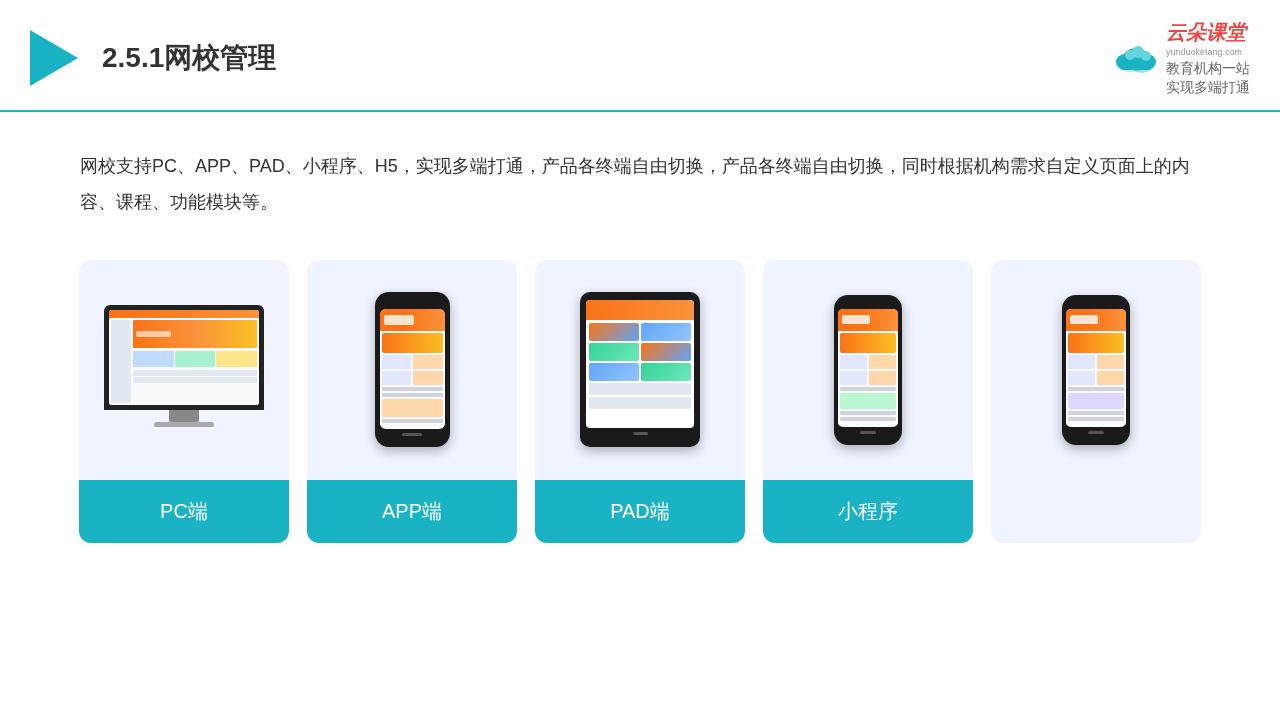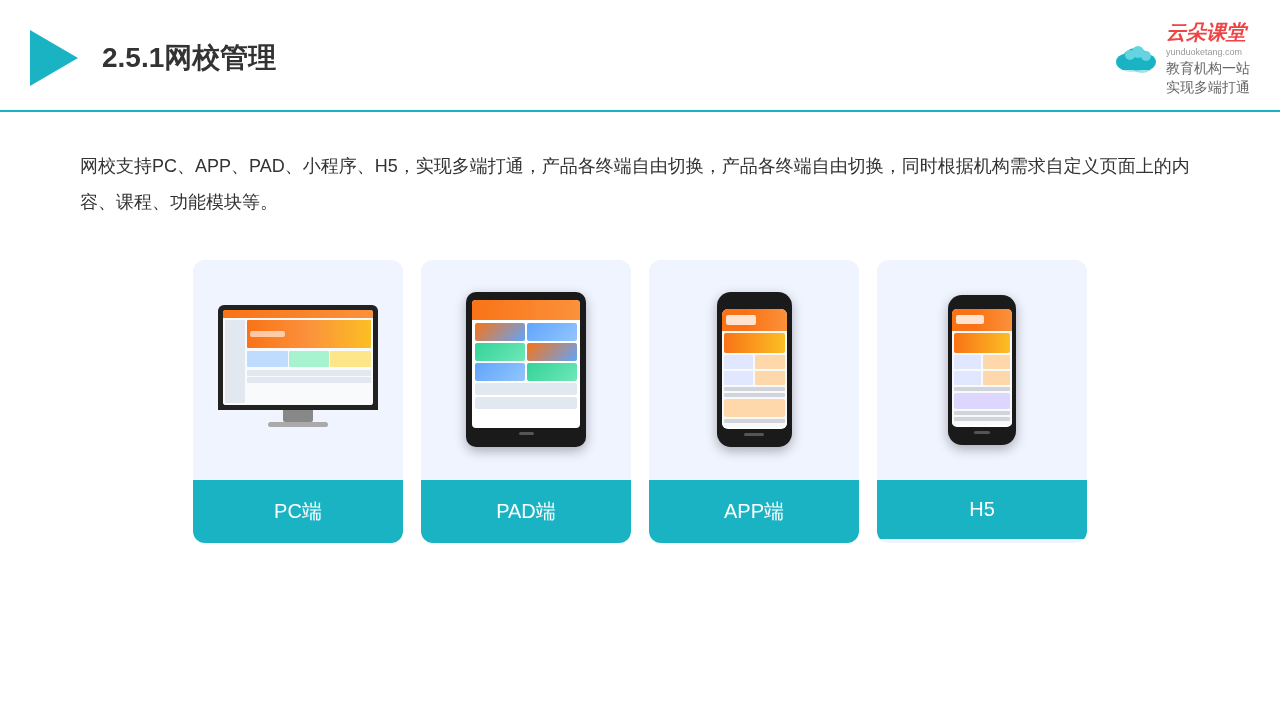--- a/index.html
+++ b/index.html
@@ -413,20 +413,48 @@
                 </div>
               </div>
             </div>
           </div>
         </div>
         <div class="monitor-stand"></div>
         <div class="monitor-base"></div>
       </div>
     </div>
     <div class="card-label">PC端</div>
+  </div>
+
+  <div class="card">
+    <div class="card-image">
+      <div class="phone">
+        <div class="phone-notch"></div>
+        <div class="phone-screen">
+          <div class="app-ui-top">
+            <div style="width:30px;height:10px;background:rgba(255,255,255,0.8);border-radius:2px;"></div>
+          </div>
+          <div class="app-ui-body">
+            <div class="app-ui-banner"></div>
+            <div class="app-ui-grid">
+              <div class="app-ui-cell"></div>
+              <div class="app-ui-cell-orange"></div>
+              <div class="app-ui-cell"></div>
+              <div class="app-ui-cell-orange"></div>
+            </div>
+            <div class="app-ui-row"></div>
+            <div class="app-ui-row"></div>
+            <div style="height:18px;background:#fed7aa;border-radius:2px;margin-bottom:2px;"></div>
+            <div class="app-ui-row"></div>
+          </div>
+        </div>
+        <div class="phone-home"></div>
+      </div>
+    </div>
+    <div class="card-label">APP端</div>
   </div>
 
   <div class="card">
     <div class="card-image">
       <div class="tablet">
         <div class="tablet-screen">
           <div class="tablet-top-bar"></div>
           <div class="tablet-content">
             <div class="tablet-block"></div>
             <div class="tablet-block-blue"></div>
@@ -439,46 +467,45 @@
           </div>
         </div>
         <div class="tablet-home"></div>
       </div>
     </div>
     <div class="card-label">PAD端</div>
   </div>
 
   <div class="card">
     <div class="card-image">
-      <div class="phone">
-        <div class="phone-notch"></div>
-        <div class="phone-screen">
+      <div class="phone-mini">
+        <div class="phone-mini-notch"></div>
+        <div class="phone-mini-screen">
           <div class="app-ui-top">
-            <div style="width:30px;height:10px;background:rgba(255,255,255,0.8);border-radius:2px;"></div>
+            <div style="width:28px;height:9px;background:rgba(255,255,255,0.8);border-radius:2px;"></div>
           </div>
           <div class="app-ui-body">
             <div class="app-ui-banner"></div>
             <div class="app-ui-grid">
               <div class="app-ui-cell"></div>
               <div class="app-ui-cell-orange"></div>
               <div class="app-ui-cell"></div>
               <div class="app-ui-cell-orange"></div>
             </div>
             <div class="app-ui-row"></div>
-            <div class="app-ui-row"></div>
-            <div style="height:18px;background:#fed7aa;border-radius:2px;margin-bottom:2px;"></div>
+            <div style="height:16px;background:#bbf7d0;border-radius:2px;margin-bottom:2px;"></div>
+            <div class="app-ui-row"></div>
             <div class="app-ui-row"></div>
           </div>
         </div>
-        <div class="phone-home"></div>
+        <div style="width:16px;height:3px;background:#555;border-radius:2px;margin:4px auto 0;"></div>
       </div>
     </div>
-    <div class="card-label">APP端</div>
-  </div>
-
+    <div class="card-label">小程序</div>
+  </div>
 
   <div class="card">
     <div class="card-image">
       <div class="phone-mini">
         <div class="phone-mini-notch"></div>
         <div class="phone-mini-screen">
           <div class="app-ui-top">
             <div style="width:28px;height:9px;background:rgba(255,255,255,0.8);border-radius:2px;"></div>
           </div>
           <div class="app-ui-body">
@@ -491,16 +518,15 @@
             </div>
             <div class="app-ui-row"></div>
             <div style="height:16px;background:#ddd6fe;border-radius:2px;margin-bottom:2px;"></div>
             <div class="app-ui-row"></div>
             <div class="app-ui-row"></div>
           </div>
         </div>
         <div style="width:16px;height:3px;background:#555;border-radius:2px;margin:4px auto 0;"></div>
       </div>
     </div>
-    <div class="card-label">H5</div>
   </div>
 
 </div>
 
 </body></html>

